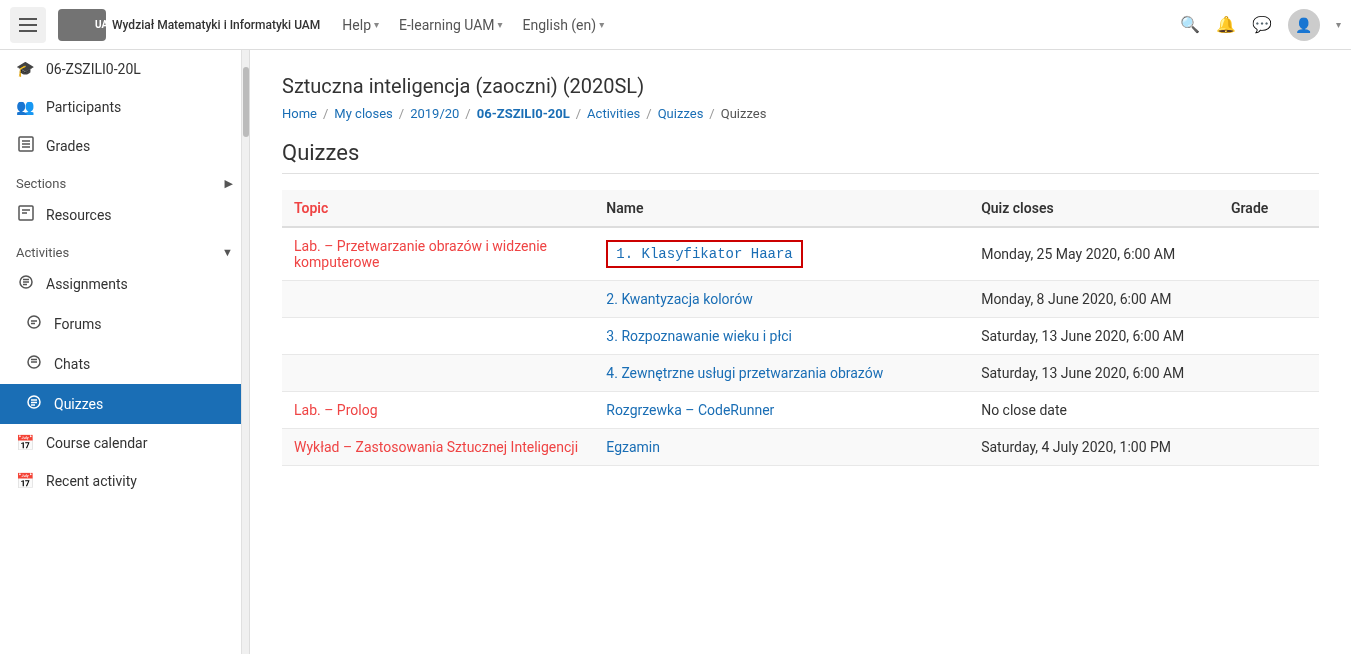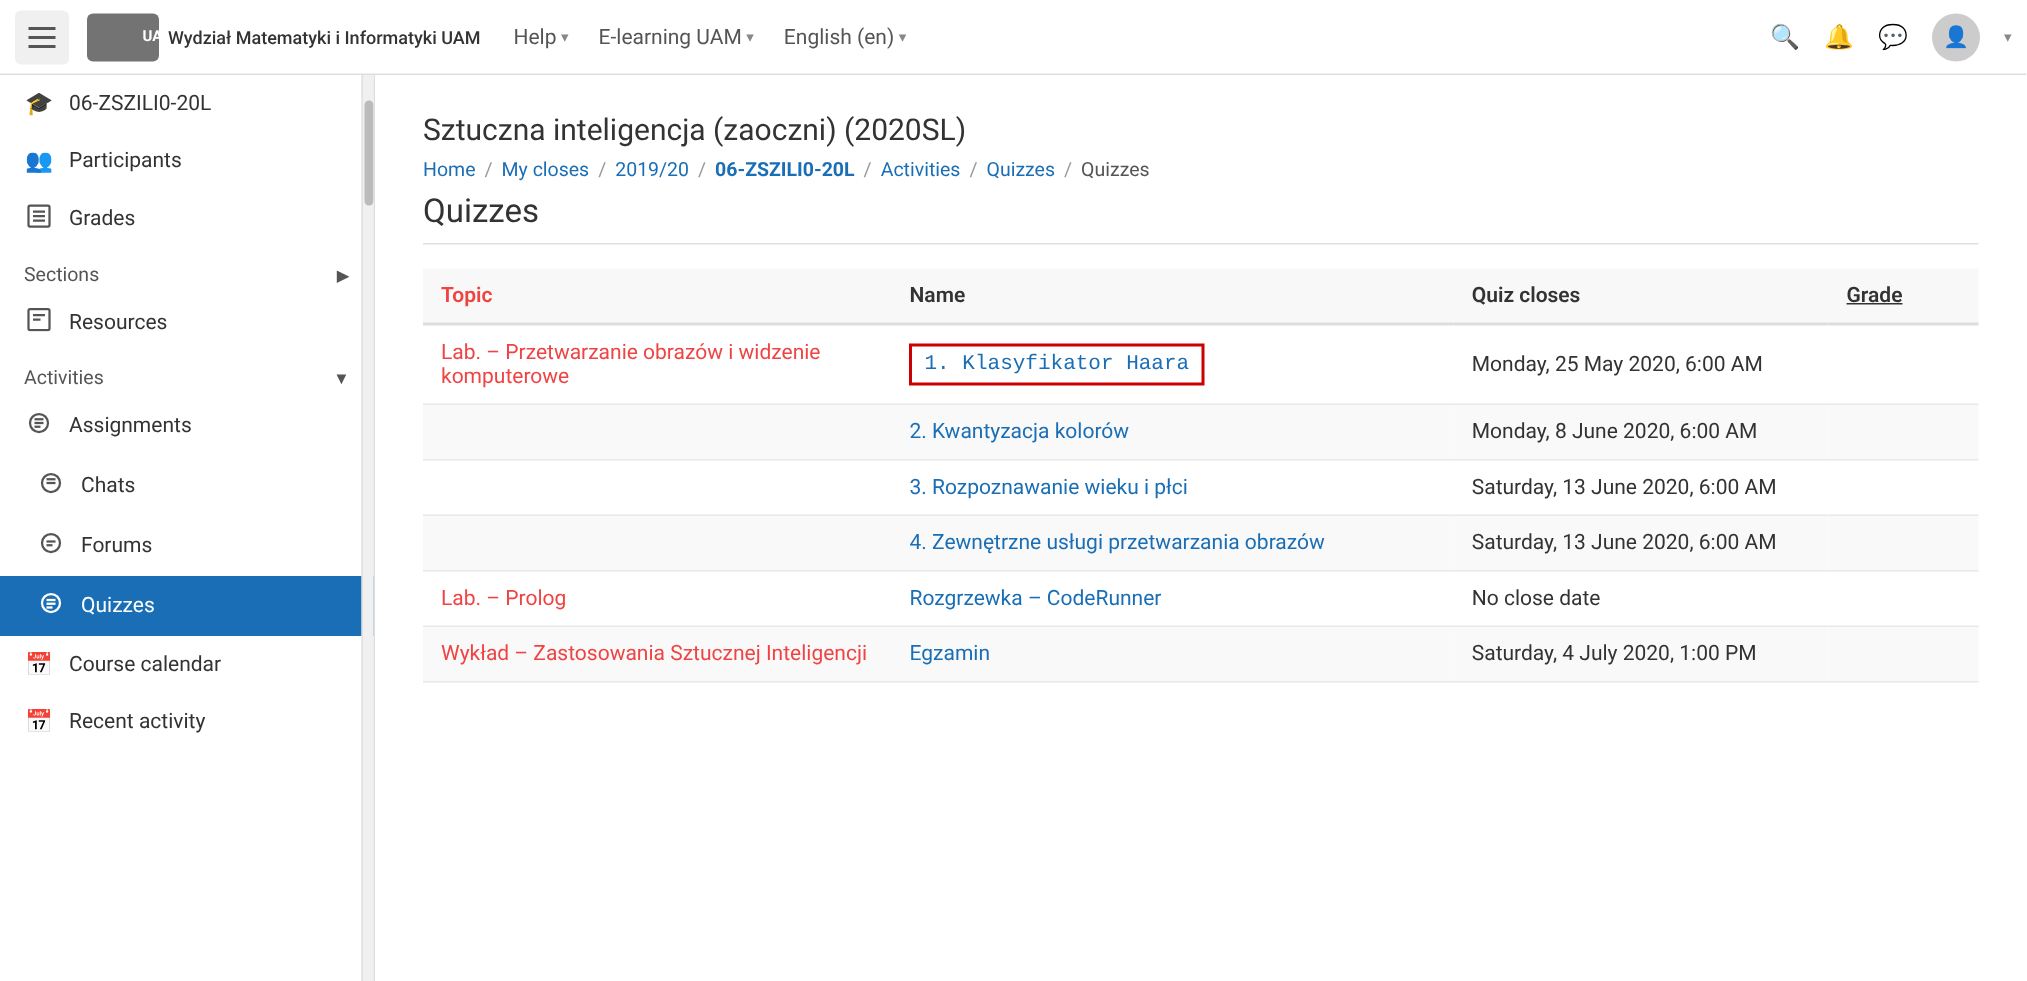--- a/index.html
+++ b/index.html
@@ -73,21 +73,21 @@
       overflow-y: auto;
       padding: 0;
       background: #fff;
     }
     .content-inner { padding: 24px 32px; }
 
     
     .page-title { font-size: 20px; font-weight: 400; color: #333; margin-bottom: 8px; }
 
     
-    .breadcrumb { display: flex; align-items: center; gap: 6px; font-size: 13px; color: #555; margin-bottom: 8px; }
+    .breadcrumb { display: flex; align-items: center; gap: 6px; font-size: 13px; color: #555; margin-bottom: 19px; }
     .breadcrumb a { color: #1a6eb5; text-decoration: none; }
     .breadcrumb .sep { color: #999; }
     .breadcrumb .current { color: #555; }
 
     
     .section-title { font-size: 22px; font-weight: 400; color: #333; margin-bottom: 16px; padding-bottom: 8px; border-bottom: 1px solid #e0e0e0; }
 
     
     .quiz-table { width: 100%; border-collapse: collapse; }
     .quiz-table th {
@@ -96,21 +96,21 @@
     }
     .quiz-table td {
       padding: 10px 12px; font-size: 14px; border-bottom: 1px solid #e8e8e8;
       vertical-align: middle;
     }
     .quiz-table tr:nth-child(even) { background: #f9f9f9; }
     .quiz-table tr:nth-child(odd) { background: #fff; }
     .quiz-table .col-topic { width: 250px; text-align: left; color: #ef4444; }
     .quiz-table .col-name { width: 300px; }
     .quiz-table .col-closes { width: 200px; }
-    .quiz-table .col-grade { width: 80px; text-decoration: underline; }
+    .quiz-table .col-grade { width: 80px; }
     .quiz-link { color: #1a6eb5; text-decoration: none; cursor: pointer; }
     .quiz-link.highlighted {
       border: 2px solid #cc0000;
       padding: 4px 8px;
       display: inline-block;
       color: #1a6eb5;
       font-family: Liberation Mono, monospace;
     }
   </style>
 </head>
@@ -203,35 +203,35 @@
           <line x1="5" y1="5.5" x2="11" y2="5.5"></line>
           <line x1="5" y1="10.5" x2="9" y2="10.5"></line>
         </svg>
       </span>
       <span class="label">Assignments</span>
     </div>
     <div class="sidebar-item" style="padding-left:24px;">
       <span class="icon">
         <svg width="16" height="16" viewBox="0 0 16 16" fill="none" stroke="#555" stroke-width="1.5">
           <circle cx="8" cy="8" r="6"></circle>
+          <line x1="5" y1="7" x2="11" y2="7"></line>
+          <line x1="5" y1="9.5" x2="9" y2="9.5"></line>
+        </svg>
+      </span>
+      <span class="label">Forums</span>
+    </div>
+    <div class="sidebar-item" style="padding-left:24px;">
+      <span class="icon">
+        <svg width="16" height="16" viewBox="0 0 16 16" fill="none" stroke="#555" stroke-width="1.5">
+          <circle cx="8" cy="8" r="6"></circle>
           <line x1="5" y1="8" x2="11" y2="8"></line>
           <line x1="5" y1="5.5" x2="11" y2="5.5"></line>
         </svg>
       </span>
       <span class="label">Chats</span>
-    </div>
-    <div class="sidebar-item" style="padding-left:24px;">
-      <span class="icon">
-        <svg width="16" height="16" viewBox="0 0 16 16" fill="none" stroke="#555" stroke-width="1.5">
-          <circle cx="8" cy="8" r="6"></circle>
-          <line x1="5" y1="7" x2="11" y2="7"></line>
-          <line x1="5" y1="9.5" x2="9" y2="9.5"></line>
-        </svg>
-      </span>
-      <span class="label">Forums</span>
     </div>
     <div class="sidebar-item active" style="padding-left:24px;">
       <span class="icon">
         <svg width="16" height="16" viewBox="0 0 16 16" fill="none" stroke="white" stroke-width="1.5">
           <circle cx="8" cy="8" r="6"></circle>
           <line x1="5" y1="6" x2="11" y2="6"></line>
           <line x1="5" y1="8.5" x2="11" y2="8.5"></line>
           <line x1="5" y1="11" x2="9" y2="11"></line>
         </svg>
       </span>

